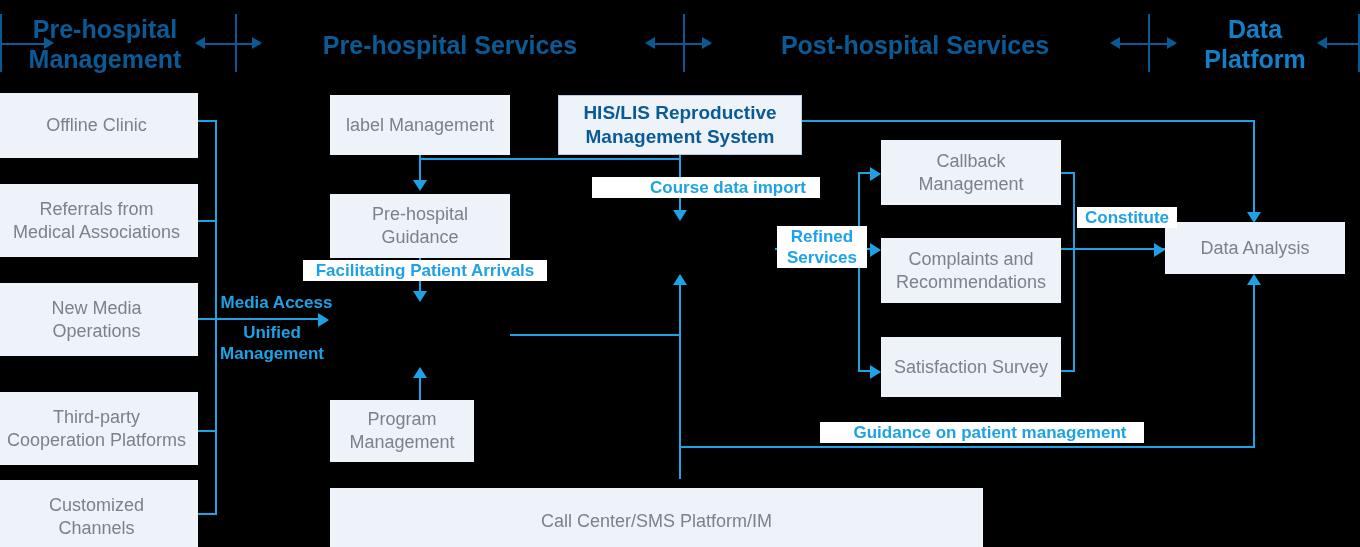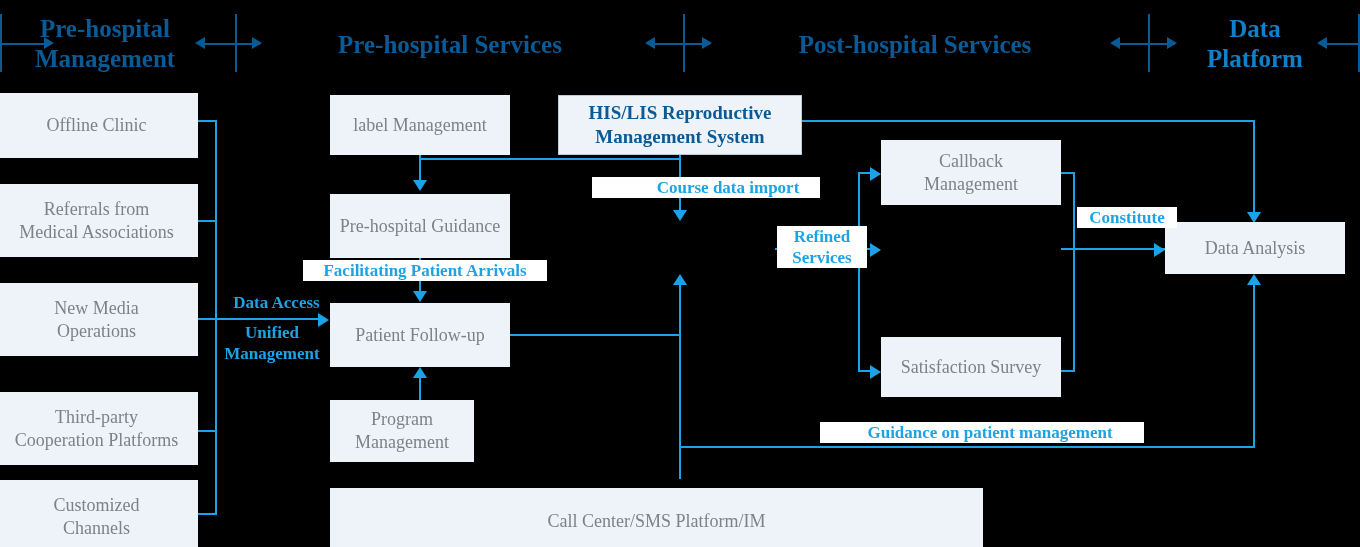--- a/index.html
+++ b/index.html
@@ -1,17 +1,17 @@
 <!DOCTYPE html>
 <html><head>
 <meta charset="utf-8">
 <style>
   html,body{margin:0;padding:0;background:#000;}
   #stage{position:relative;width:1360px;height:547px;background:#000;
-         font-family:Liberation Serif, serif;overflow:hidden;}
+         font-family:Liberation Sans, sans-serif;overflow:hidden;}
 
   
   .hdr{position:absolute;color:#0a5a96;font-weight:bold;font-size:25px;
        line-height:30px;text-align:center;white-space:pre-line;}
   .hdr.light{color:#1280c8;}
 
   
   .divline{position:absolute;width:2px;background:#0a5a96;}
   .darrow{position:absolute;height:2px;background:#0a5a96;}
   .ahead{position:absolute;width:0;height:0;}
@@ -88,27 +88,26 @@
 
   <div class="ln lnh" style="left:198px;top:120px;width:19px;"></div>
   <div class="ln lnh" style="left:198px;top:220px;width:19px;"></div>
   <div class="ln lnh" style="left:198px;top:318px;width:19px;"></div>
   <div class="ln lnh" style="left:198px;top:430px;width:19px;"></div>
   <div class="ln lnh" style="left:198px;top:513px;width:19px;"></div>
   <div class="ln lnv" style="left:215px;top:120px;height:395px;"></div>
 
   <div class="ln lnh" style="left:215px;top:318px;width:104px;"></div>
   <div class="tipr" style="left:318px;top:313px;"></div>
-  <div class="elab nobg ctr" style="left:215px;top:292px;width:115px;">Data Access</div>
+  <div class="elab nobg ctr" style="left:215px;top:292px;width:115px;">Media Access</div>
   <div class="elab nobg ctr" style="left:206px;top:322px;width:124px;">Unified
 Management</div>
 
   <div class="box" style="left:330px;top:95px;width:180px;height:60px;">label Management</div>
   <div class="box" style="left:330px;top:194px;width:180px;height:64px;">Pre-hospital Guidance</div>
-  <div class="box" style="left:330px;top:303px;width:180px;height:64px;">Patient Follow-up</div>
   <div class="box" style="left:330px;top:400px;width:144px;height:62px;">Program
 Management</div>
 
   <div class="ln lnv" style="left:419px;top:155px;height:5px;"></div>
   <div class="ln lnh" style="left:419px;top:158px;width:261px;"></div>
   <div class="ln lnv" style="left:679px;top:155px;height:5px;"></div>
   <div class="ln lnv" style="left:419px;top:158px;height:22px;"></div>
   <div class="tipd" style="left:413px;top:180px;"></div>
 
   <div class="ln lnv" style="left:419px;top:258px;height:33px;"></div>
@@ -128,20 +127,22 @@
   <div class="ln lnv" style="left:679px;top:158px;height:52px;"></div>
   <div class="tipd" style="left:673px;top:210px;"></div>
   <div class="elab ctr" style="left:592px;top:177px;width:176px;padding-left:48px;">Course data import</div>
 
   <div class="ln lnh" style="left:802px;top:120px;width:453px;"></div>
   <div class="ln lnv" style="left:1253px;top:120px;height:93px;"></div>
   <div class="tipd" style="left:1247px;top:212px;"></div>
 
   <div class="box" style="left:881px;top:140px;width:180px;height:65px;">Callback
 Management</div>
+  <div class="box" style="left:881px;top:238px;width:180px;height:65px;">Complaints and
+Recommendations</div>
   <div class="box" style="left:881px;top:337px;width:180px;height:60px;">Satisfaction Survey</div>
   <div class="box" style="left:1165px;top:222px;width:180px;height:52px;">Data Analysis</div>
 
   <div class="ln lnh" style="left:775px;top:248px;width:85px;"></div>
   <div class="ln lnv" style="left:858px;top:172px;height:200px;"></div>
   <div class="ln lnh" style="left:858px;top:172px;width:14px;"></div>
   <div class="tipr" style="left:870px;top:167px;"></div>
   <div class="ln lnh" style="left:858px;top:248px;width:14px;"></div>
   <div class="tipr" style="left:870px;top:243px;"></div>
   <div class="ln lnh" style="left:858px;top:370px;width:14px;"></div>

